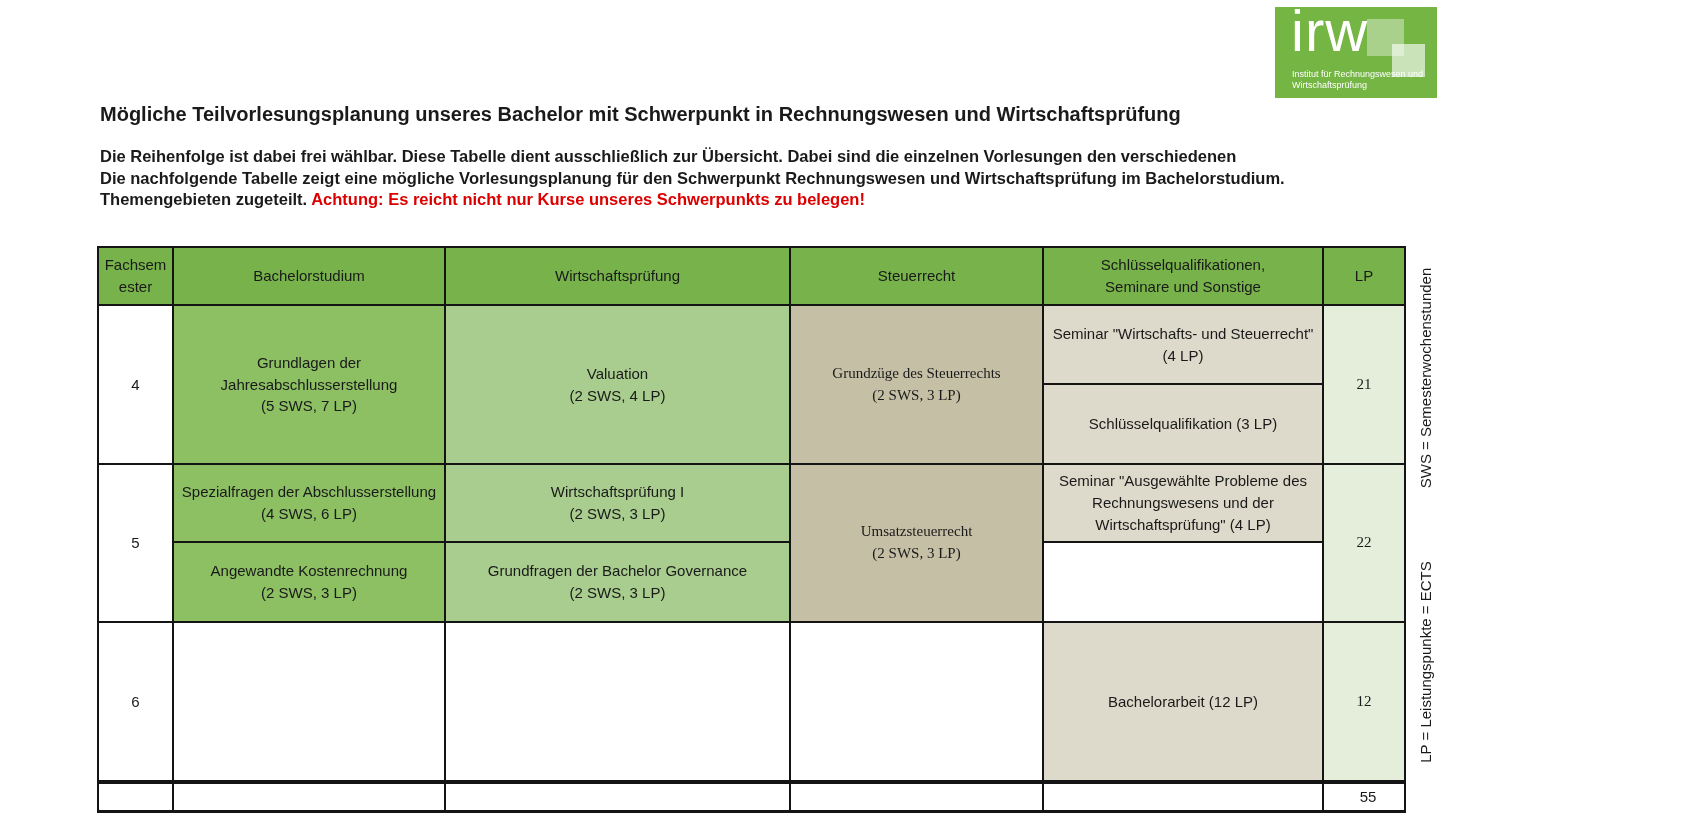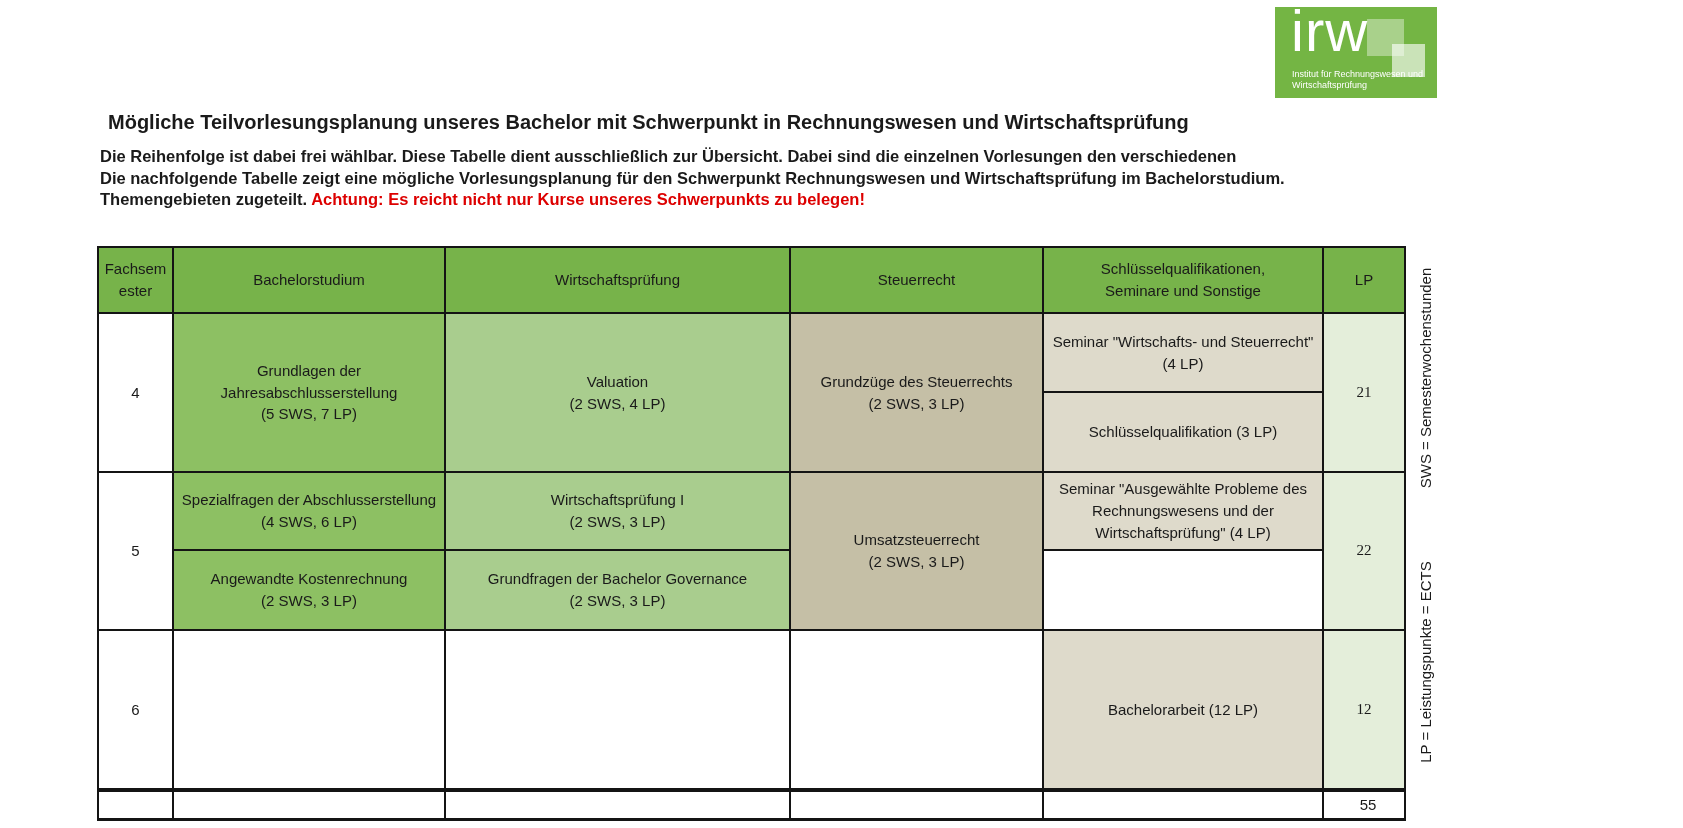--- a/index.html
+++ b/index.html
@@ -21,36 +21,36 @@
   }
 
   
   .logo{position:absolute;left:1275px;top:7px;width:162px;height:91px;background:var(--logo_green);}
   .logo-text{position:absolute;left:16px;top:-8px;font-size:58px;font-weight:400;color:#ffffff;letter-spacing:1px;line-height:1.1;}
   .logo-sq1{position:absolute;left:92px;top:12px;width:37px;height:37px;background:rgba(255,255,255,0.38);}
   .logo-sq2{position:absolute;left:117px;top:37px;width:33px;height:33px;background:rgba(255,255,255,0.62);}
   .logo-sub{position:absolute;left:17px;top:62px;font-size:9px;line-height:11px;color:#ffffff;white-space:nowrap;}
 
   
-  .title{position:absolute;left:100px;top:103px;margin:8px;font-size:20px;font-weight:bold;white-space:nowrap;}
+  .title{position:absolute;left:100px;top:103px;margin:0;font-size:20px;font-weight:bold;white-space:nowrap;}
   .intro{position:absolute;left:100px;top:146px;font-size:16.5px;font-weight:bold;line-height:21.5px;white-space:nowrap;}
   .intro .red{color:var(--warning_red);margin-top:40px;}
 
   
   table.plan{position:absolute;left:97px;top:246px;border-collapse:collapse;table-layout:fixed;}
   table.plan td,table.plan th{
     border:2px solid var(--border_black);
     text-align:center;vertical-align:middle;
     font-size:15px;font-weight:normal;line-height:1.45;color:var(--text_black);
     padding:2px 5px;overflow:hidden;
   }
   .c-header{background:var(--header_green);white-space:pre-line;}
   .c-green-dark{background:var(--course_green_dark);}
   .c-green-light{background:var(--course_green_light);}
-  .c-tan-dark{background:var(--steuer_tan);}
+  .c-tan-dark{background:var(--steuer_tan);font-family:Liberation Serif, serif;}
   .c-tan-light{background:var(--seminar_tan);}
   .c-lp{background:var(--lp_green);font-family:Liberation Serif, serif;}
   .c-white{background:#ffffff;}
   tr.total-row td{border-top:4px solid var(--border_black);border-bottom:3px solid var(--border_black);padding-left:13px;}
 
   
   .vnote{
     position:absolute;width:300px;height:22px;text-align:center;
     font-size:15px;color:var(--text_black);white-space:nowrap;
     transform:rotate(-90deg);
@@ -82,21 +82,21 @@
   <table class="plan">
     <colgroup>
       <col style="width:75px">
         <col style="width:272px">
         <col style="width:345px">
       <col style="width:253px">
         <col style="width:280px">
         <col style="width:82px">
     </colgroup>
     <tbody>
-      <tr style="height:66px">
+      <tr style="height:58px">
         <th class="c-header">Fachsem
 ester</th>
         <th class="c-header">Bachelorstudium</th>
         <th class="c-header">Wirtschaftsprüfung</th>
         <th class="c-header">Steuerrecht</th>
         <th class="c-header">Schlüsselqualifikationen,
 Seminare und Sonstige</th>
         <th class="c-header">LP</th>
       </tr>
 

